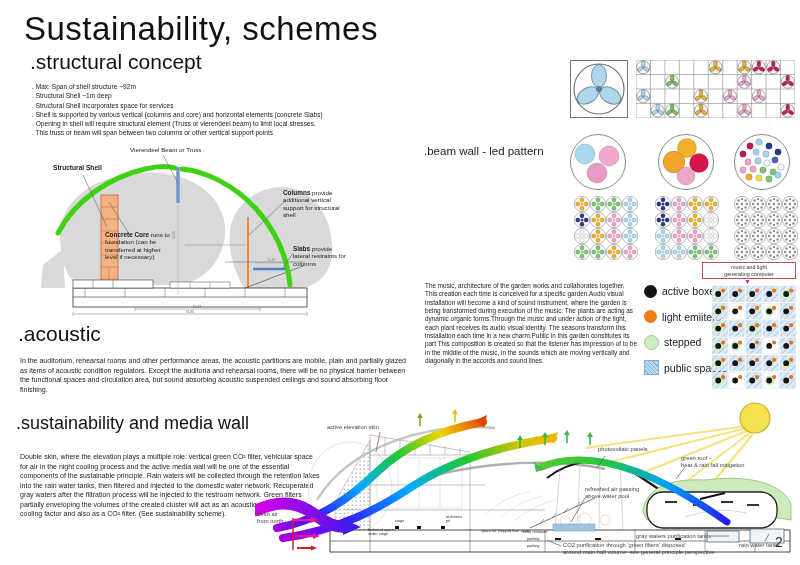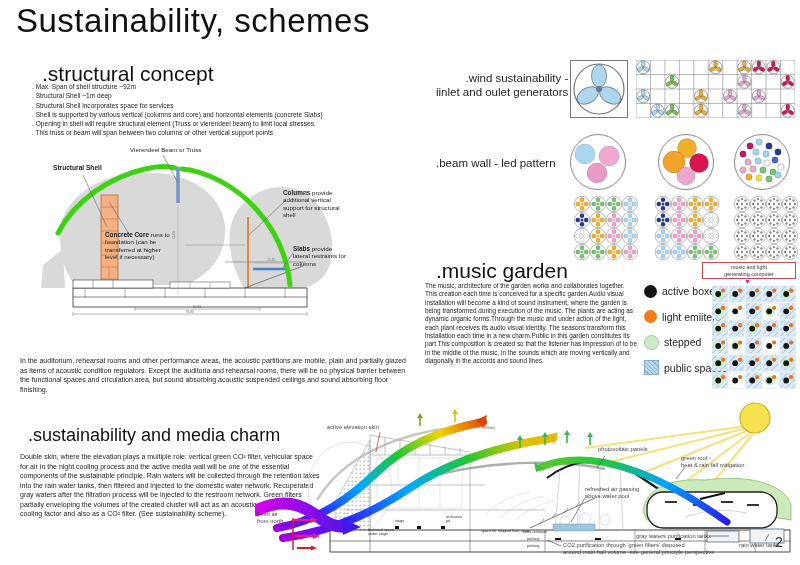--- a/index.html
+++ b/index.html
@@ -1,20 +1,20 @@
 <!DOCTYPE html>
 <html><head>
 <meta charset="utf-8">
 <style>
   html,body{margin:0;padding:0;background:#9a9a9a;}
   .page{position:relative;width:800px;height:565px;background:#ffffff;overflow:hidden;
         font-family:"Liberation Sans",sans-serif;color:#1a1a1a;}
   .abs{position:absolute;}
-  h1{position:absolute;left:16px;top:2px;margin:0;font-size:33px;font-weight:400;letter-spacing:0.5px;color:#111;}
-  .sec-h{position:absolute;margin:12px;font-weight:400;color:#111;text-align:right;}
+  h1{position:absolute;left:16px;top:2px;margin:8px;font-size:33px;font-weight:400;letter-spacing:0.5px;color:#111;}
+  .sec-h{position:absolute;margin:0;font-weight:400;color:#111;}
   #structural-h{left:30px;top:50px;font-size:21px;}
   #acoustic-h{left:18px;top:322px;font-size:21px;}
   #sust-h{left:16px;top:413px;font-size:18px;}
   #music-h{left:424px;top:247px;font-size:21px;}
   #wind-h{left:424px;top:60px;font-size:11.5px;line-height:13.5px;color:#222;}
   #media-h{left:424px;top:145px;font-size:11.5px;color:#222;}
   .pre{white-space:pre-line;}
   #structural-bullets{position:absolute;left:32px;top:82px;font-size:6.6px;line-height:9.3px;color:#222;}
   .body-text{position:absolute;font-size:7px;line-height:9.5px;color:#222;}
   #acoustic-body{left:20px;top:356px;width:392px;}
@@ -133,27 +133,26 @@
         <line x1="258" y1="108" x2="247" y2="124"></line>
       </g>
     </svg>
     <div class="slabel" style="left:95px;top:1px">Vierendeel Beam or Truss</div>
     <div class="slabel sl-bold" style="left:18px;top:19px">Structural Shell</div>
     <div class="slabel" style="left:70px;top:86px;width:68px"><b>Concrete Core</b><span> runs to foundation (can be transferred at higher level if necessary)</span></div>
     <div class="slabel" style="left:248px;top:44px;width:62px"><b>Columns</b><span> provide additional vertical support for structural shell</span></div>
     <div class="slabel" style="left:258px;top:100px;width:55px"><b>Slabs</b><span> provide lateral restraints for columns</span></div>
   </div>
 
+  <h2 class="sec-h" id="acoustic-h">.acoustic</h2>
   <div class="body-text" id="acoustic-body">In the auditorium, rehearsal rooms and other performance areas, the acoustic partitions are mobile, plain and partially glazed as items of acoustic condition regulators. Except the auditoria and rehearsal rooms, there will be no physical barrier between the functional spaces and circulation area, but sound absorbing acoustic suspended ceilings and sound absorbing floor finishing.</div>
 
-  <h2 class="sec-h" id="sust-h">.sustainability and media charm</h2>
+  <h2 class="sec-h" id="sust-h">.sustainability and media wall</h2>
   <div class="body-text" id="sust-body">Double skin, where the elevation plays a multiple role: vertical green CO² filter, vehicular space for air in the night cooling process and the active media wall will be one of the essential components of the sustainable principle. Rain waters will be collected through the retention lakes into the rain water tanks, then filtered and injected to the domestic water network. Recuperated gray waters after the filtration process will be injected to the restroom network. Green filters partially enveloping the volumes of the created cluster will act as an acoustic mitigation and cooling factor and also as a CO² filter. (See sustainability scheme).</div>
 
-  <h2 class="sec-h pre" id="wind-h">.wind sustainability -
-iinlet and oulet generators</h2>
   <div class="abs" id="big-turbine"><svg width="56" height="56" viewBox="-28 -28 56 56">
         <circle r="25" fill="#fdfdfd" stroke="#777" stroke-width="1.2"></circle>
         <g transform="rotate(0)">
           <ellipse cx="0" cy="-13.0" rx="7.5" ry="11.5" fill="#aed7ee" stroke="rgba(20,40,60,0.45)" stroke-width="1"></ellipse>
         </g>
         <g transform="rotate(120)">
           <ellipse cx="0" cy="-13.0" rx="7.5" ry="11.5" fill="#aed7ee" stroke="rgba(20,40,60,0.45)" stroke-width="1"></ellipse>
         </g>
         <g transform="rotate(240)">
           <ellipse cx="0" cy="-13.0" rx="7.5" ry="11.5" fill="#aed7ee" stroke="rgba(20,40,60,0.45)" stroke-width="1"></ellipse>
@@ -790,21 +789,20 @@
         <circle cx="59.5" cy="59.5" r="1.2" fill="#8a8a8a"></circle>
         <circle cx="56.0" cy="60.9" r="1.2" fill="#8a8a8a"></circle>
         <circle cx="52.5" cy="59.5" r="1.2" fill="#8a8a8a"></circle>
         <circle cx="51.1" cy="56.0" r="1.2" fill="#8a8a8a"></circle>
         <circle cx="52.5" cy="52.5" r="1.2" fill="#8a8a8a"></circle>
         <circle cx="56.0" cy="51.1" r="1.2" fill="#8a8a8a"></circle>
         <circle cx="59.5" cy="52.5" r="1.2" fill="#8a8a8a"></circle>
         <circle cx="56" cy="56" r="1.2" fill="#8a8a8a"></circle>
       </svg></div>
 
-  <h2 class="sec-h" id="music-h">.music garden</h2>
   <div class="body-text" id="music-body">The music, architecture of the garden works and collaborates together. This creation each time is conceived for a specific garden.Audio visual installation will become a kind of sound instrument, where the garden is being transformed during execution of the music. The plants are acting as dynamic organic forms.Through the music and under action of the light, each plant receives its audio visual identity. The seasons transform this installation each time in a new charm.Public in this garden constitutes its part This composition is created so that the listener has impression of to be in the middle of the music, in the sounds which are moving vertically and diagonally in the accords and sound lines.</div>
   <div id="garden-legend">
       <div class="lg-item">
         <span class="lg-icon " style="background:#141414;"></span>
         <span class="lg-label">active boxes</span>
       </div>
       <div class="lg-item">
         <span class="lg-icon " style="background:#ee7d18;"></span>
         <span class="lg-label">light emiiters</span>
       </div>

